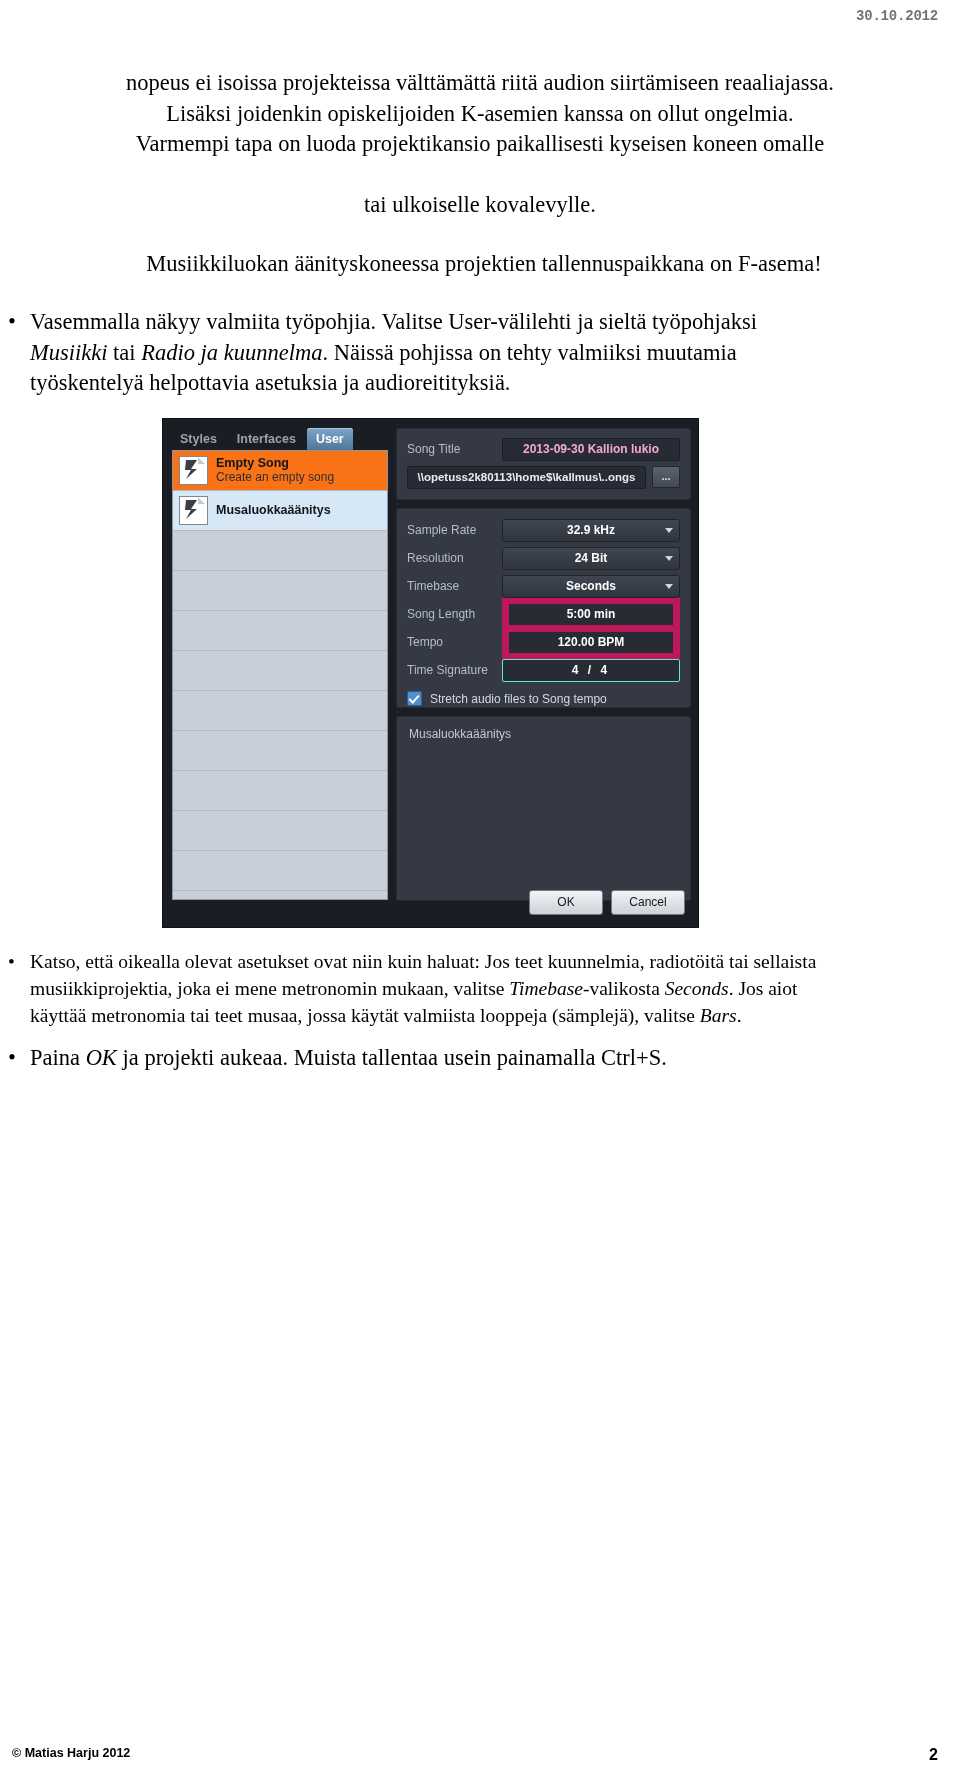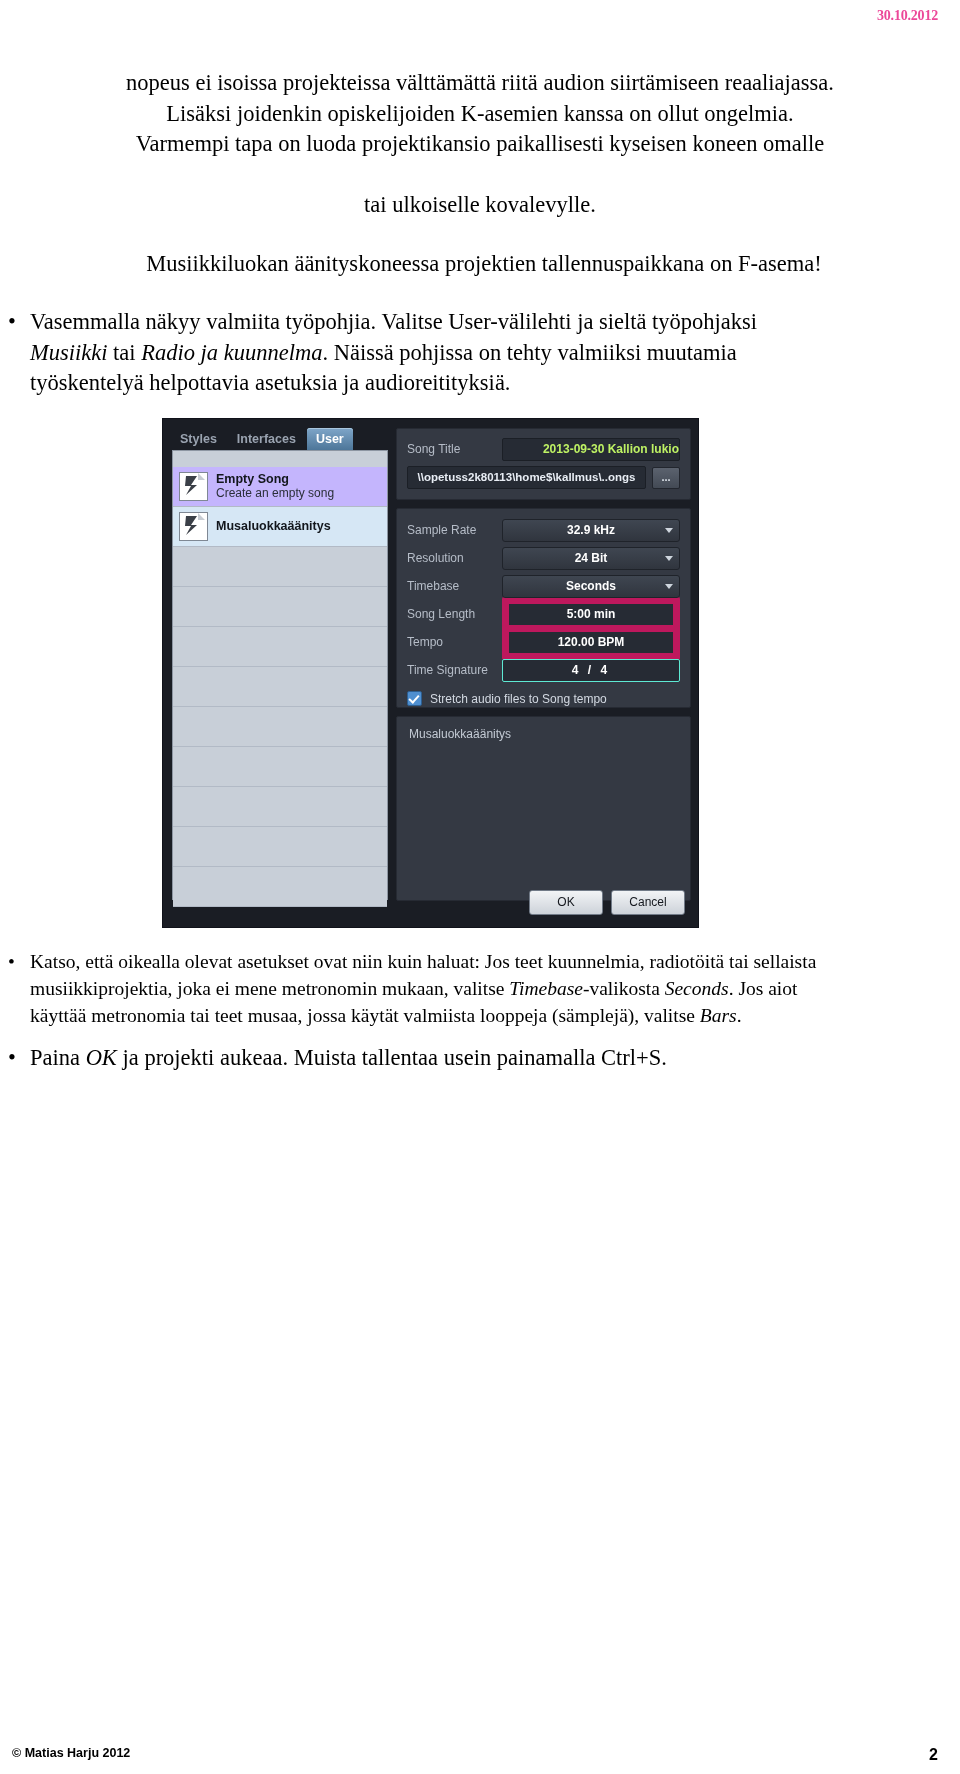--- a/index.html
+++ b/index.html
@@ -14,25 +14,25 @@
     font-family: "Liberation Serif", serif;
     color: #000000;
     overflow: hidden;
   }
 
   
   .page-header {
     position: absolute;
     top: 8px;
     right: 22px;
-    font-family: Liberation Serif, serif;
+    font-family: Liberation Mono, monospace;
     font-size: 14px;
     font-weight: bold;
     letter-spacing: -0.2px;
-    color: #ec4899;
+    color: #737373;
   }
 
   
   .content {
     position: absolute;
     left: 80px;
     top: 68px;
     width: 800px;
   }
   .para {
@@ -139,21 +139,21 @@
   }
   .tmpl-item {
     position: relative;
     height: 40px;
     border-bottom: 1px solid #b2bac6;
     box-sizing: border-box;
     display: flex;
     align-items: center;
     padding-left: 6px;
   }
-  .tmpl-item.sel-grey { background: #c4b5fd; margin-top: 16px; }
+  .tmpl-item.sel-grey { background: #f97316; }
   .tmpl-item.sel-blue { background: #d6e7f5; }
   .tmpl-item.empty-row { background: #c8cfd8; }
   .tmpl-icon {
     width: 27px;
     height: 27px;
     flex: 0 0 27px;
     background: #ffffff;
     border: 1px solid #7f8894;
     position: relative;
     overflow: hidden;
@@ -202,30 +202,30 @@
     color: #b6bdc8;
     flex: 0 0 95px;
   }
   .field-value {
     flex: 1 1 auto;
     height: 21px;
     line-height: 21px;
     background: #262b34;
     border: 1px solid #1b1f26;
     border-radius: 2px;
-    color: #bef264;
-    font-size: 12px;
-    font-weight: bold;
-    text-align: right;
+    color: #f9a8d4;
+    font-size: 12px;
+    font-weight: bold;
+    text-align: center;
     overflow: hidden;
     white-space: nowrap;
   }
   .path-row {
     display: flex;
-    align-items: flex-end;
+    align-items: flex-start;
     height: 23px;
   }
   .path-value {
     flex: 1 1 auto;
     height: 21px;
     line-height: 21px;
     background: #262b34;
     border: 1px solid #1b1f26;
     border-radius: 2px;
     color: #e8edf4;

